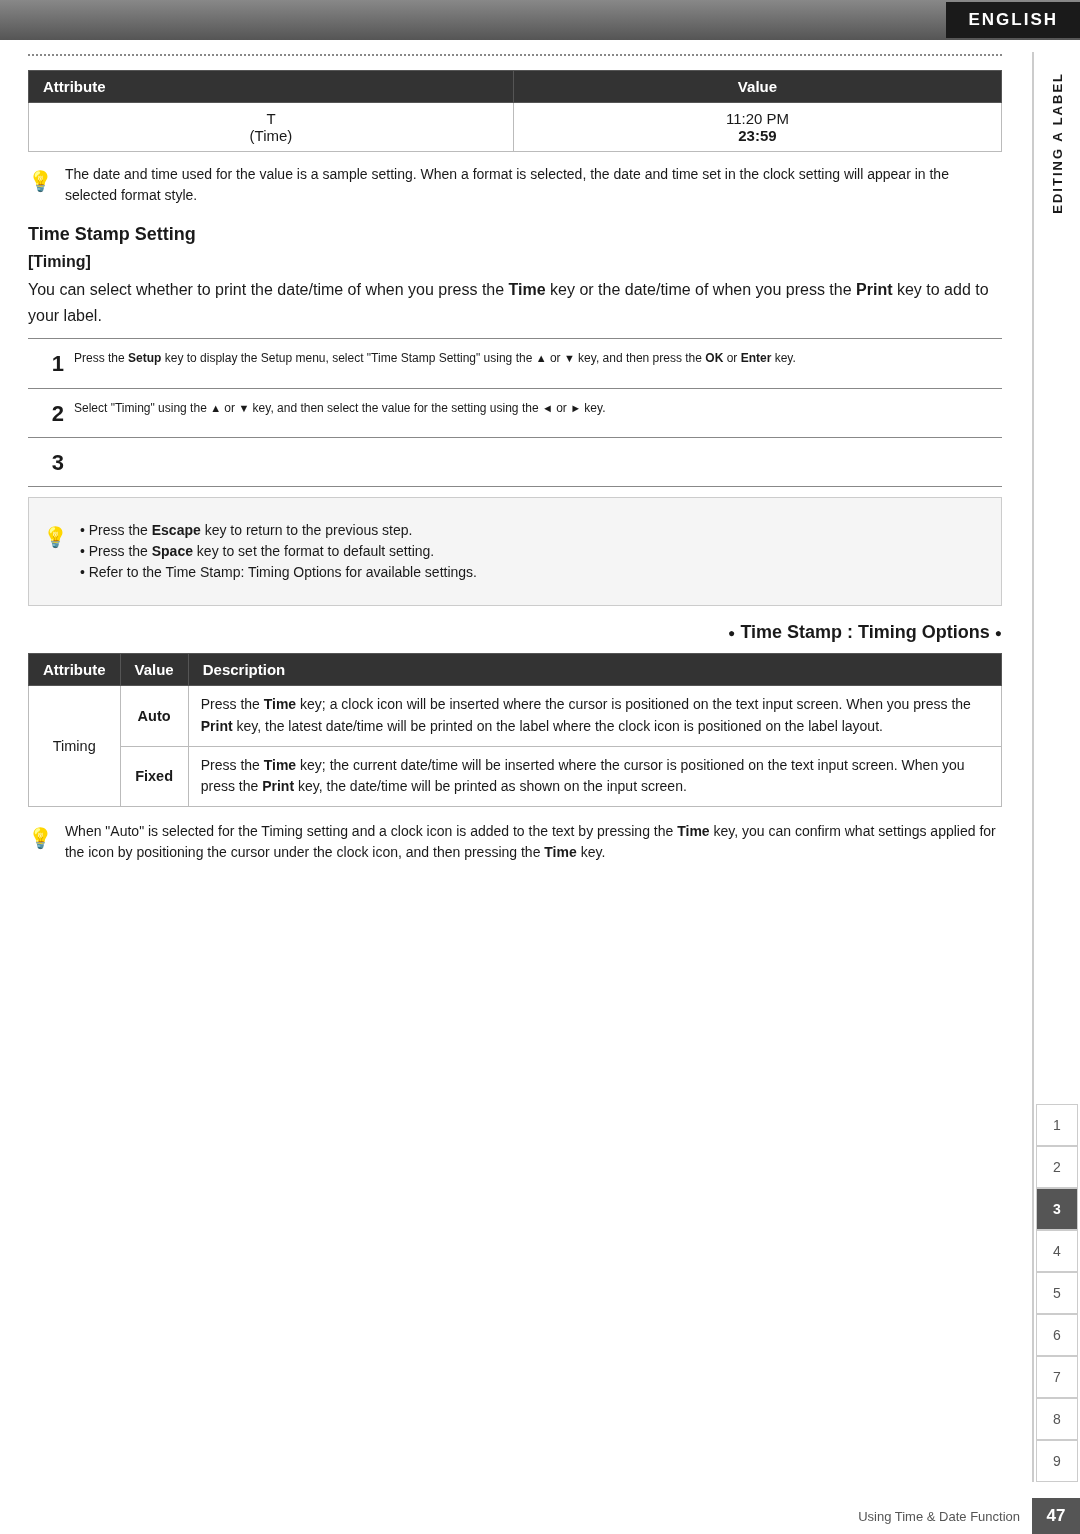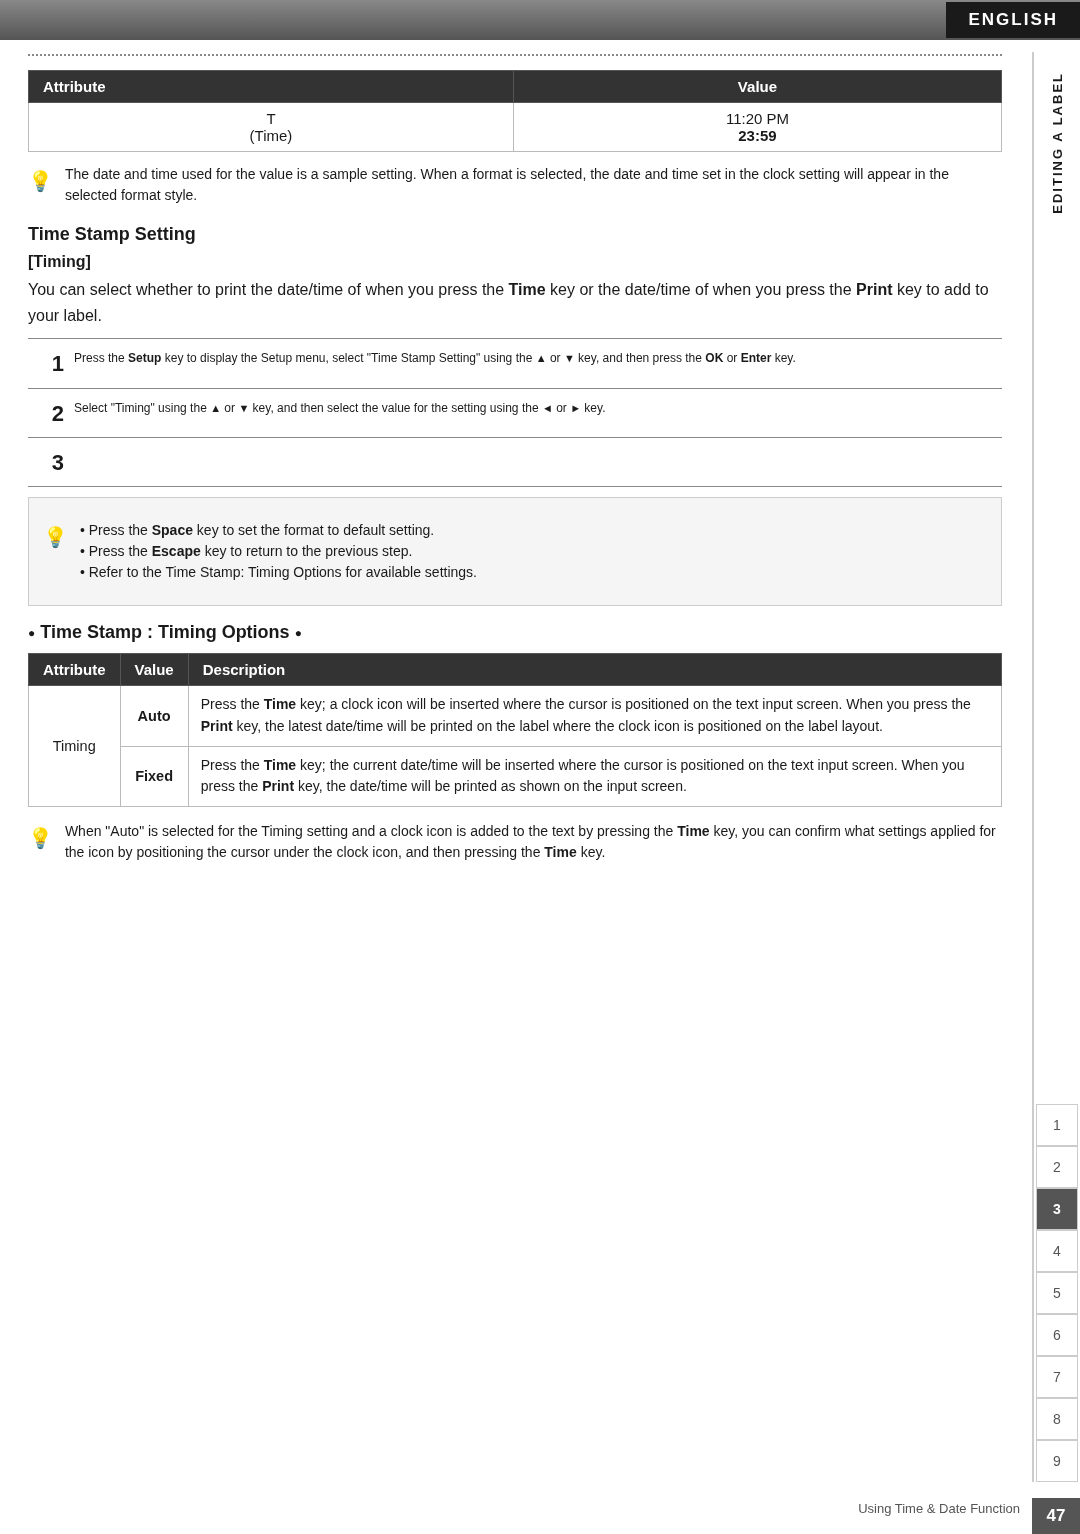--- a/index.html
+++ b/index.html
@@ -192,21 +192,21 @@
     .tips-block ul {
       list-style: none;
       padding: 0;
     }
     .tips-block ul li::before {
       content: '• ';
     }
 
     
     .centered-heading {
-      text-align: left;
+      text-align: right;
       font-size: 18px;
       font-weight: bold;
       margin: 16px 0 10px 0;
     }
     .bullet-circle {
       font-size: 12px;
       vertical-align: middle;
     }
 
     
@@ -239,21 +239,21 @@
     .timing-table td.val-cell {
       text-align: center;
       vertical-align: middle;
       font-weight: bold;
       font-size: 14.5px;
     }
 
     
     .page-footer {
       position: absolute;
-      bottom: 18px;
+      bottom: 10px;
       right: 60px;
       font-size: 13px;
       color: #555;
     }
     .page-number-badge {
       position: absolute;
       bottom: 0;
       right: 0;
       width: 48px;
       height: 36px;
@@ -343,22 +343,22 @@
     <div class="step-row">
       <div class="step-num">3</div>
     </div>
 
   </div>
 
   <div class="tips-block">
     <div class="note-block">
       <span class="note-icon">💡</span>
       <ul>
+        <li>Press the <strong>Escape</strong> key to return to the previous step.</li>
         <li>Press the <strong>Space</strong> key to set the format to default setting.</li>
-        <li>Press the <strong>Escape</strong> key to return to the previous step.</li>
         <li>Refer to the Time Stamp: Timing Options for available settings.</li>
       </ul>
     </div>
   </div>
 
   <div class="centered-heading">
     <span class="bullet-circle">●</span>
     <span>Time Stamp : Timing Options</span>
     <span class="bullet-circle">●</span>
   </div>

